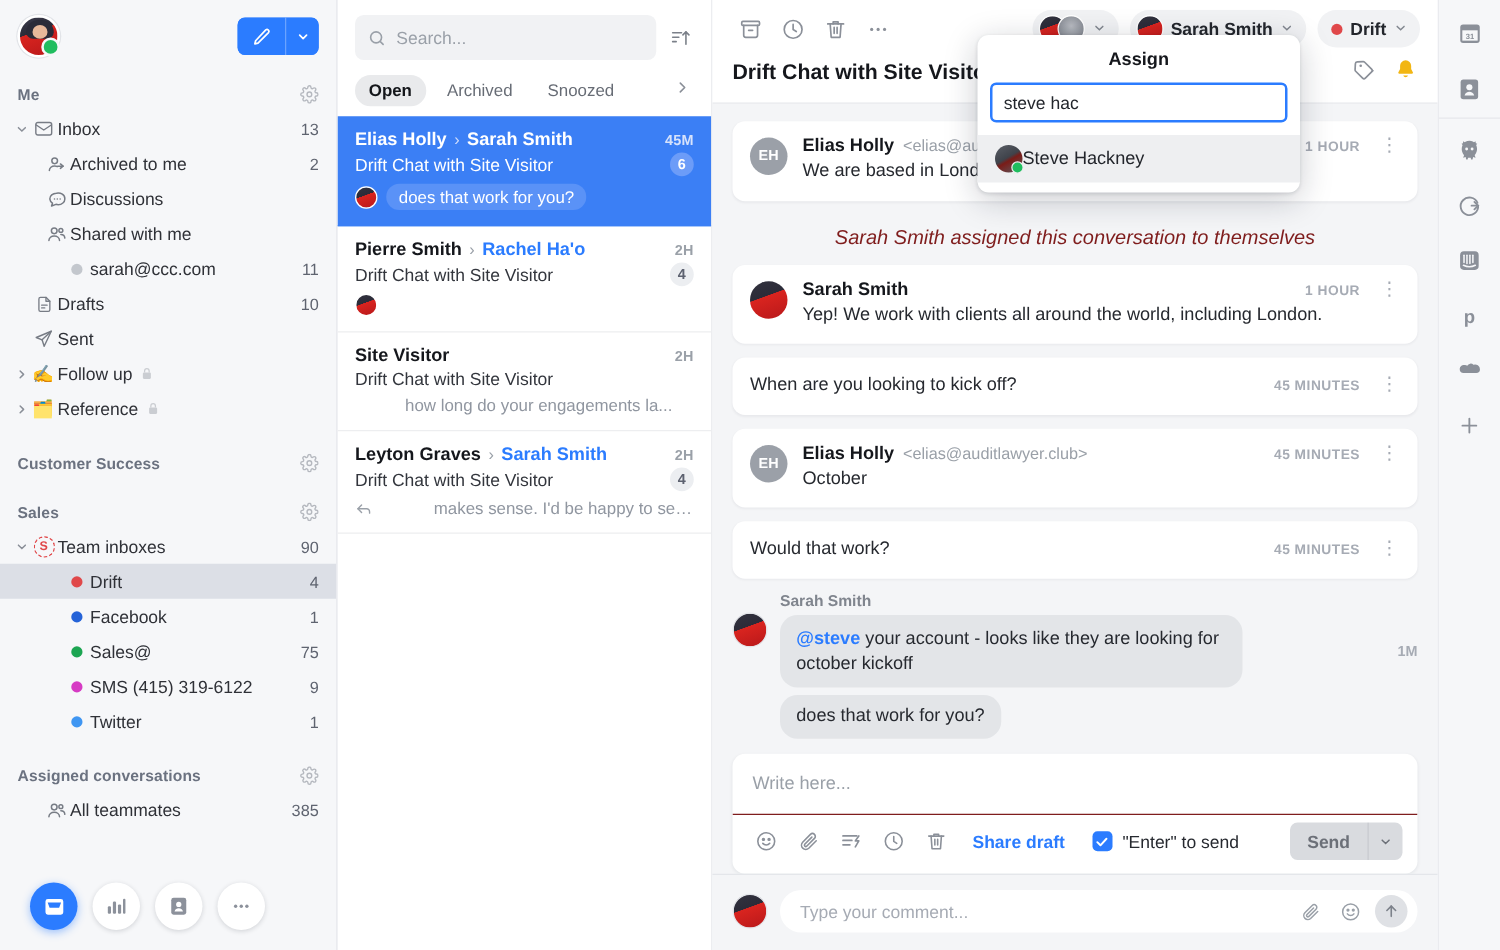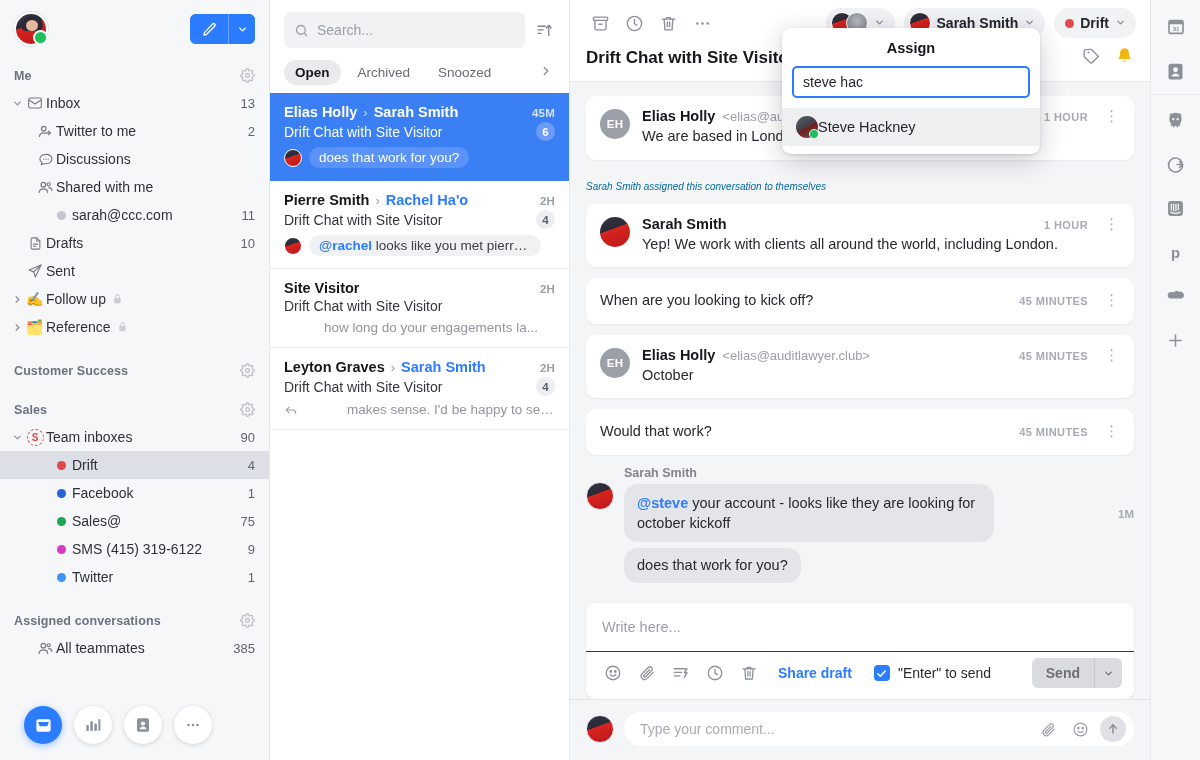--- a/index.html
+++ b/index.html
@@ -159,21 +159,21 @@
   }
   .pill-av.grey { background: radial-gradient(circle at 50% 40%, #b9bcc2 0%, #8e929a 60%, #6f737b 100%); }
   .stack { display:flex; }
   .stack .pill-av:nth-child(2) { margin-left:-7px; }
   .mh-title-row { display:flex; align-items:center; padding: 0 16px 12px 16px; }
   .mh-title { font-size:17px; font-weight:700; color:#15171c; }
   .mh-title-right { margin-left:auto; display:flex; align-items:center; gap:14px; }
   .bell { color:#f2b613; cursor:pointer; }
 
   .thread { flex:1 1 auto; overflow:hidden; padding: 14px 16px 0 16px; }
-  .sysmsg { text-align:left; font-size:10px; color:#0369a1; font-style: italic; padding: 10px 0 12px 0;}
+  .sysmsg { text-align:center; font-size:16px; color:#7f1d1d; font-style: italic; padding: 10px 0 12px 0;}
   .msg {
     background:#fff; border-radius:10px; padding: 12px 14px 13px 14px; margin-bottom:11px;
     box-shadow: 0 1px 2px rgba(16,24,40,.05);
     display:flex; gap:12px;
   }
   .msg-av {
     width:30px;height:30px;border-radius:50%;flex:0 0 30px; margin-top:1px;
     background: linear-gradient(160deg,#33333f 0%,#2b2b38 40%,#d9241f 41%,#b8181a 100%);
   }
   .msg-av.initials {
@@ -308,21 +308,21 @@
 
       <div class="sb-row indent1">
         <span class="ico">
             <svg width="17" height="17" viewBox="0 0 24 24" fill="none" stroke="currentColor" stroke-width="1.7" stroke-linecap="round" stroke-linejoin="round">
               <circle cx="9.5" cy="8" r="3.2"></circle>
               <path d="M3.5 19c0-3.2 2.7-5.2 6-5.2 1.2 0 2.3.25 3.2.7"></path>
               <path d="M16 11.5l3 2.5-3 2.5"></path>
               <path d="M13 14h6"></path>
             </svg>
           </span>
-        <span class="txt">Twitter to me</span>
+        <span class="txt">Archived to me</span>
         <span class="cnt">2</span>
       </div>
 
       <div class="sb-row indent1">
         <span class="ico">
             <svg width="17" height="17" viewBox="0 0 24 24" fill="none" stroke="currentColor" stroke-width="1.7" stroke-linecap="round" stroke-linejoin="round">
               <path d="M21 11.5a7.5 6.5 0 0 1-7.5 6.5 8.6 8.6 0 0 1-2.6-.4L6 19.5l1-3.2A6.4 6.4 0 0 1 4 11.5 7.5 6.5 0 0 1 11.5 5 7.5 6.5 0 0 1 21 11.5Z"></path>
               <circle cx="9.3" cy="11.5" r=".9" fill="currentColor" stroke="none"></circle>
               <circle cx="12.5" cy="11.5" r=".9" fill="currentColor" stroke="none"></circle>
               <circle cx="15.7" cy="11.5" r=".9" fill="currentColor" stroke="none"></circle>
@@ -582,21 +582,20 @@
         <span class="conv-arrow">›</span>
         <span class="conv-to">Rachel Ha'o</span>
         <span class="conv-time">2H</span>
       </div>
       <div class="conv-subj">
         <span>Drift Chat with Site Visitor</span>
         <span class="conv-badge">4</span>
       </div>
       <div class="conv-prev">
         <span class="conv-prev-avatar"></span>
-        <span class="conv-bubble"><span class="mention">@rachel</span><span> looks like you met pierre l...</span></span>
       </div>
     </div>
 
     <div class="conv">
       <div class="conv-line1">
         <span class="conv-from">Site Visitor</span>
         <span class="conv-time">2H</span>
       </div>
       <div class="conv-subj">
         <span>Drift Chat with Site Visitor</span>

